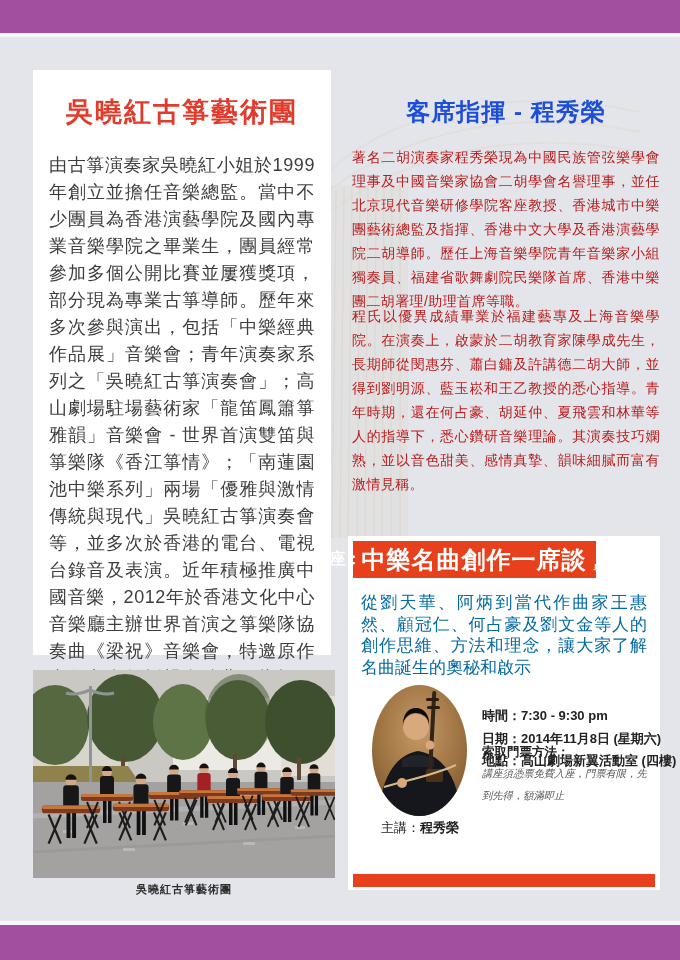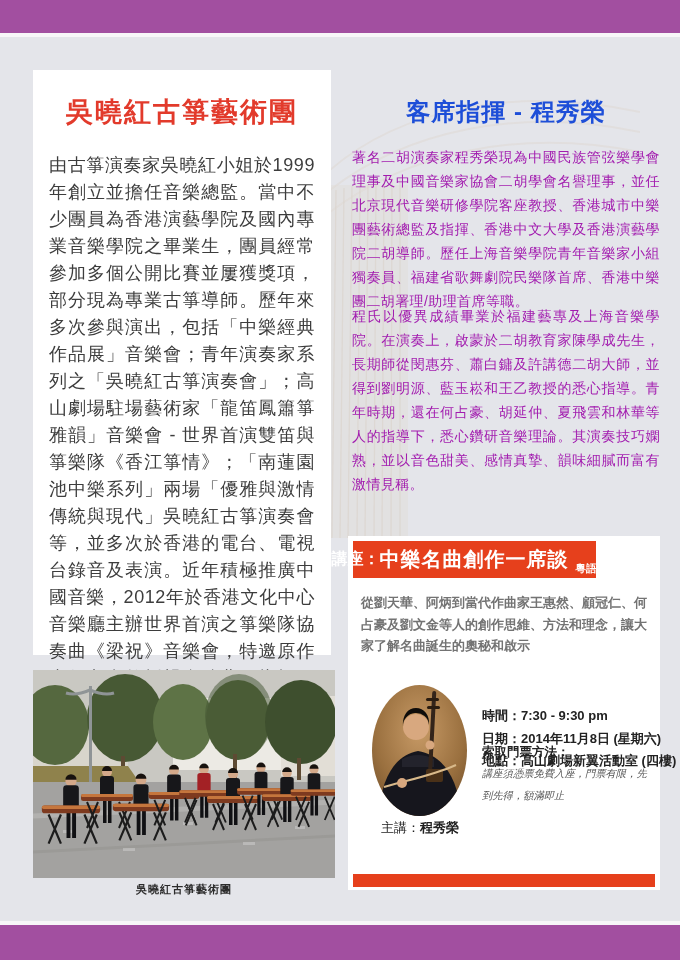--- a/index.html
+++ b/index.html
@@ -14,31 +14,31 @@
   .panel-left{position:absolute;left:33px;top:70px;width:298px;height:585px;background:#ffffff;box-sizing:border-box;padding:24px 16px 0;}
   .left-title{margin:0;text-align:center;font-size:27px;font-weight:bold;color:#e23a2b;letter-spacing:2px;}
   .left-body{margin-top:22px;font-size:18px;line-height:27px;color:#3d3d3d;text-align:justify;letter-spacing:0.6px;}
 
   .photo-frame{position:absolute;left:33px;top:670px;width:302px;height:208px;background:#c9c8c2;overflow:hidden;}
   .photo-caption{position:absolute;left:33px;top:882px;width:302px;text-align:center;font-size:11px;font-weight:bold;color:#2c2c2c;letter-spacing:1px;}
 
   
   .watermark{position:absolute;left:330px;top:40px;width:310px;height:498px;opacity:.45;pointer-events:none;}
   .right-title{position:absolute;left:352px;top:96px;width:308px;margin:0;text-align:center;font-size:24px;font-weight:bold;color:#1d4ed8;letter-spacing:1px;}
-  .right-para{position:absolute;left:352px;width:308px;font-size:14px;line-height:24px;color:#a21caf;text-align:justify;letter-spacing:0.4px;}
+  .right-para{position:absolute;left:352px;width:308px;font-size:14px;line-height:24px;color:#b91c1c;text-align:justify;letter-spacing:0.4px;}
   .right-para.p1{top:145px;}
   .right-para.p2{top:304px;}
 
   
   .lecture-box{position:absolute;left:348px;top:536px;width:312px;height:354px;background:#ffffff;}
   .lecture-header{position:absolute;left:5px;top:5px;width:243px;height:37px;background:#e6401c;color:#ffffff;display:flex;align-items:center;justify-content:center;white-space:nowrap;}
   .lecture-header .lbl{font-size:16px;font-weight:bold;}
-  .lecture-header .ttl{font-size:20px;font-weight:bold;letter-spacing:1px;text-align:right;}
+  .lecture-header .ttl{font-size:24px;font-weight:bold;letter-spacing:1px;text-align:right;}
   .lecture-header .lang{font-size:10.5px;font-weight:bold;margin-left:7px;padding-top:6px;margin-top:12px;}
-  .lecture-intro{position:absolute;left:13px;top:56px;width:286px;font-size:13px;font-weight:bold;line-height:21.5px;color:#737373;text-align:justify;}
+  .lecture-intro{position:absolute;left:13px;top:56px;width:286px;font-size:17px;font-weight:normal;line-height:21.5px;color:#0369a1;text-align:justify;}
   .detail-block{position:absolute;left:134px;top:122px;margin-top:47px;}
   .detail-row{font-size:13px;font-weight:bold;color:#222;line-height:22.5px;white-space:nowrap;}
   .oval-photo{position:absolute;left:24px;top:149px;width:95px;height:132px;}
   .speaker-line{position:absolute;left:4px;top:283px;width:136px;text-align:center;font-size:13px;color:#222;white-space:nowrap;}
   .speaker-line .name{font-weight:bold;}
   .ticket-header{position:absolute;left:134px;top:208px;font-size:12.5px;font-weight:bold;color:#222;}
   .ticket-note1{position:absolute;left:134px;top:227px;width:172px;font-size:10.3px;line-height:22px;color:#555;font-style:italic;}
   .ticket-note2{position:absolute;left:134px;top:262px;width:172px;font-size:10.3px;line-height:13.6px;color:#555;}
   .lecture-footer-bar{position:absolute;left:5px;top:338px;width:302px;height:13px;background:#e6401c;}
 </style>

